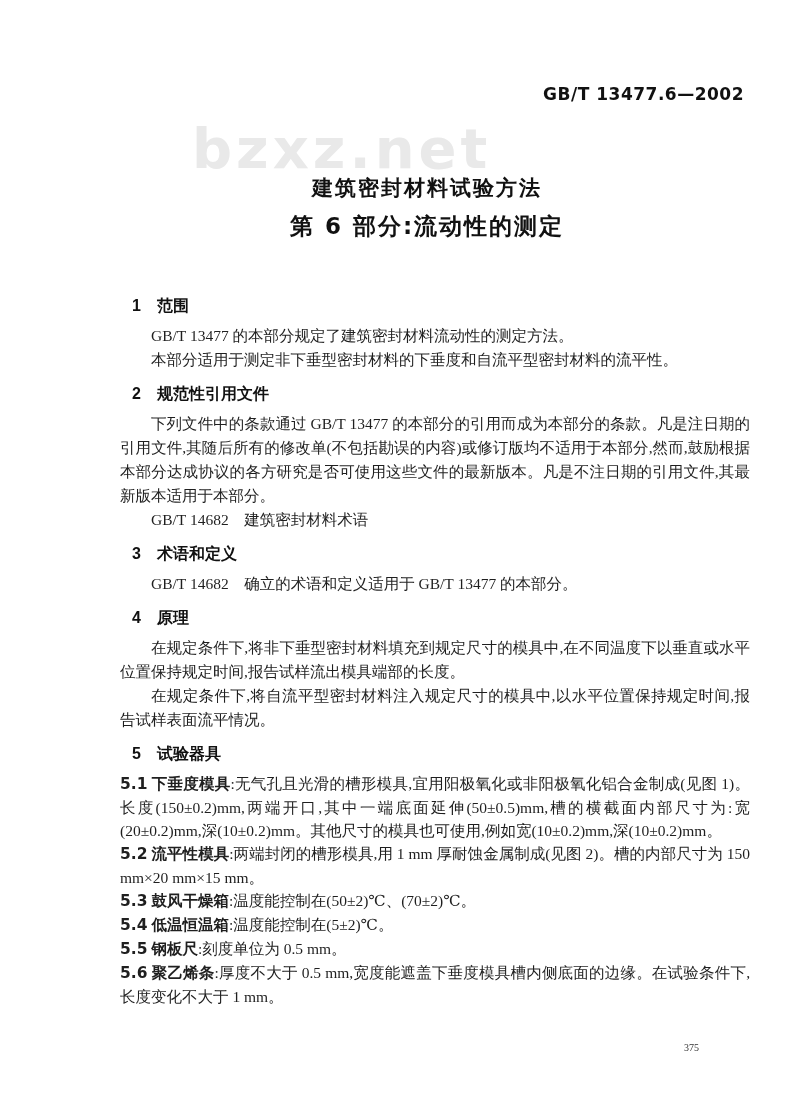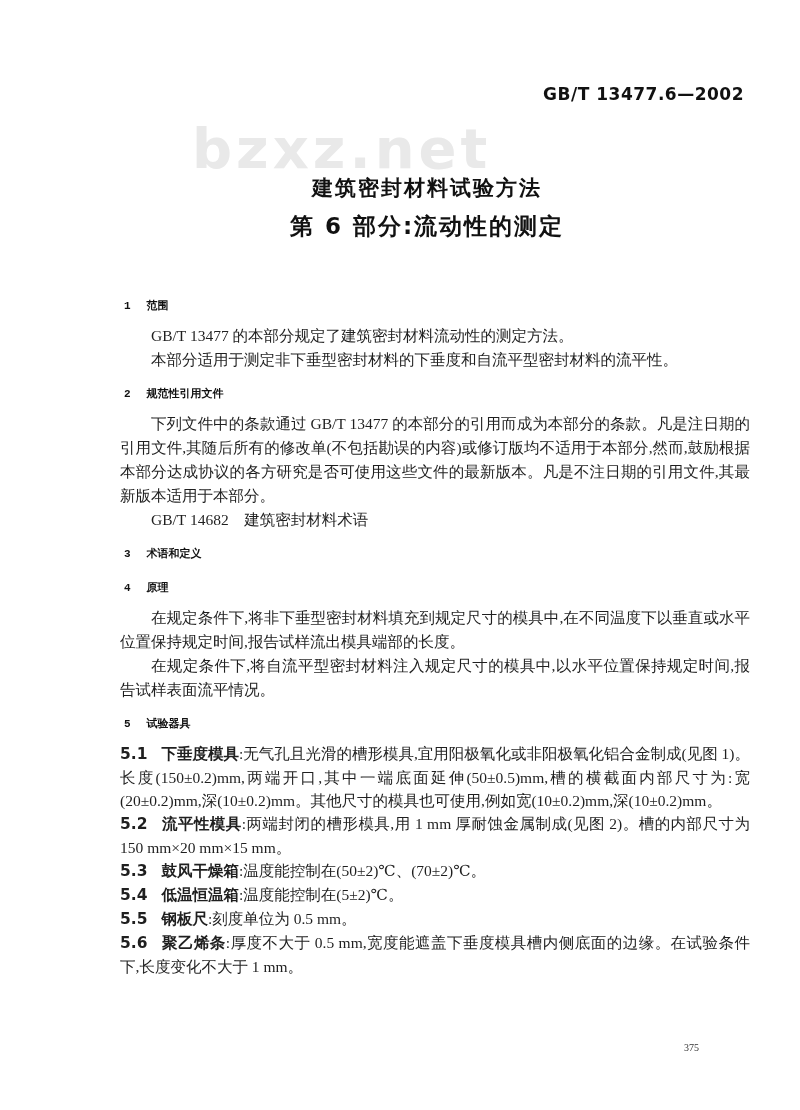--- a/index.html
+++ b/index.html
@@ -51,38 +51,38 @@
   .content {
     position: absolute;
     left: 120px; top: 284px;
     width: 630px;
     z-index: 2;
     font-size: 15.5px;
     line-height: 24px;
     color: #1f1f1f;
   }
   h2.sec {
-    font-family: Liberation Mono, monospace;
-    font-size: 11px;
+    font-family: Liberation Sans, sans-serif;
+    font-size: 16px;
     font-weight: bold;
     color: #111;
-    margin: 10px 0 6px 4px;
+    margin: 10px 0 6px 12px;
     line-height: 24px;
   }
   h2.sec .num { margin-right: 16px; }
   p.para {
     text-indent: 2em;
     text-align: justify;
   }
   p.ref { text-indent: 2em; }
   p.item {
     text-align: justify;
     line-height: 23px;
   }
-  p.item .num { font-weight: bold; margin-right: 14px; font-family: "DejaVu Sans", sans-serif; }
+  p.item .num { font-weight: bold; margin-right: 4px; font-family: "DejaVu Sans", sans-serif; }
   p.item .term { font-weight: bold; }
   .page-number {
     position: absolute;
     left: 684px; top: 1042px;
     font-size: 10px;
     color: #333;
     z-index: 2;
   }
 </style>
 </head>
@@ -103,20 +103,21 @@
 
     <h2 class="sec"><span class="num">1</span><span>范围</span></h2>
     <p class="para">GB/T 13477 的本部分规定了建筑密封材料流动性的测定方法。</p>
     <p class="para">本部分适用于测定非下垂型密封材料的下垂度和自流平型密封材料的流平性。</p>
 
     <h2 class="sec"><span class="num">2</span><span>规范性引用文件</span></h2>
     <p class="para">下列文件中的条款通过 GB/T 13477 的本部分的引用而成为本部分的条款。凡是注日期的引用文件,其随后所有的修改单(不包括勘误的内容)或修订版均不适用于本部分,然而,鼓励根据本部分达成协议的各方研究是否可使用这些文件的最新版本。凡是不注日期的引用文件,其最新版本适用于本部分。</p>
     <p class="ref">GB/T 14682　建筑密封材料术语</p>
 
     <h2 class="sec"><span class="num">3</span><span>术语和定义</span></h2>
+    <p class="para">GB/T 14682　确立的术语和定义适用于 GB/T 13477 的本部分。</p>
 
     <h2 class="sec"><span class="num">4</span><span>原理</span></h2>
     <p class="para">在规定条件下,将非下垂型密封材料填充到规定尺寸的模具中,在不同温度下以垂直或水平位置保持规定时间,报告试样流出模具端部的长度。</p>
     <p class="para">在规定条件下,将自流平型密封材料注入规定尺寸的模具中,以水平位置保持规定时间,报告试样表面流平情况。</p>
 
     <h2 class="sec"><span class="num">5</span><span>试验器具</span></h2>
 
     <p class="item"><span class="num">5.1</span><span class="term">下垂度模具</span><span>:无气孔且光滑的槽形模具,宜用阳极氧化或非阳极氧化铝合金制成(见图 1)。长度(150±0.2)mm,两端开口,其中一端底面延伸(50±0.5)mm,槽的横截面内部尺寸为:宽(20±0.2)mm,深(10±0.2)mm。其他尺寸的模具也可使用,例如宽(10±0.2)mm,深(10±0.2)mm。</span></p>
 
     <p class="item"><span class="num">5.2</span><span class="term">流平性模具</span><span>:两端封闭的槽形模具,用 1 mm 厚耐蚀金属制成(见图 2)。槽的内部尺寸为 150 mm×20 mm×15 mm。</span></p>

